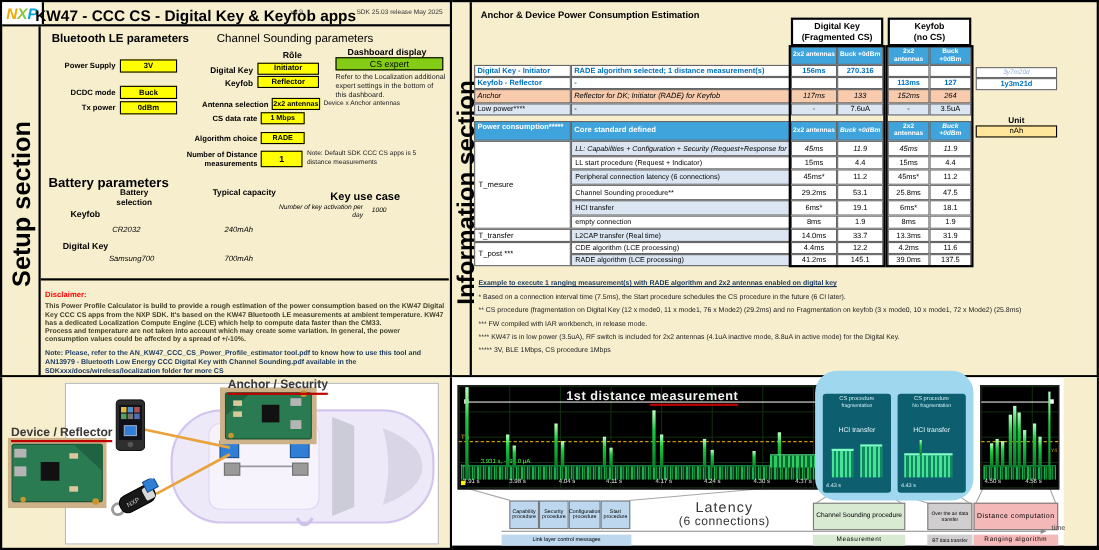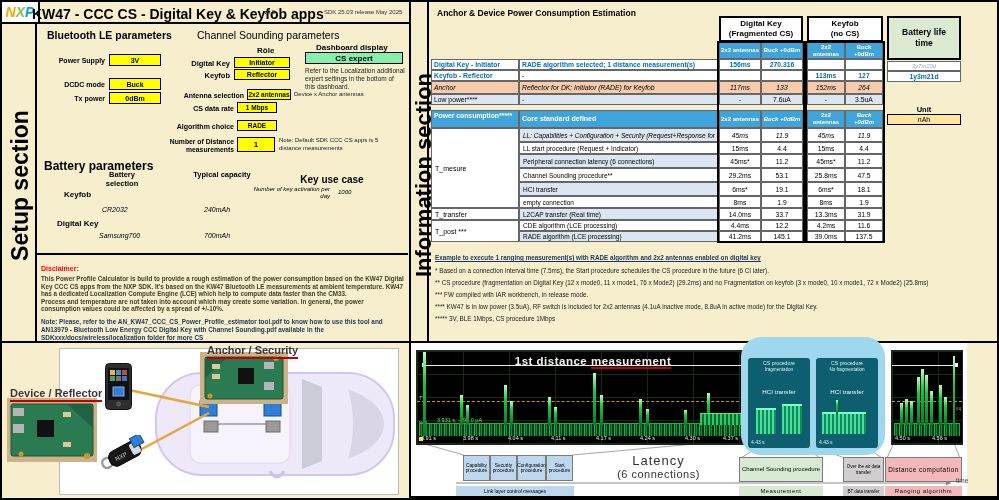--- a/index.html
+++ b/index.html
@@ -58,21 +58,21 @@
     <div class="ybox" style="left:107px;top:90px;width:52px;height:12px;font-size:7px;line-height:11px;">0dBm</div>
 
     <span class="abs" style="left:195px;top:27px;font-weight:normal;font-size:10.5px;">Channel Sounding parameters</span>
     <span class="abs" style="left:255px;top:44px;font-weight:bold;font-size:8px;">Rôle</span>
     <span class="lbl" style="left:168px;top:57px;width:60px;font-size:7.5px;">Digital Key</span>
     <div class="ybox" style="left:232px;top:55px;width:56px;height:11px;font-size:7px;line-height:10px;">Initiator</div>
     <span class="lbl" style="left:168px;top:69px;width:60px;font-size:7.5px;">Keyfob</span>
     <div class="ybox" style="left:232px;top:67px;width:56px;height:11px;font-size:7px;line-height:10px;">Reflector</div>
 
     <span class="abs" style="left:314px;top:41px;font-weight:bold;font-size:8px;">Dashboard display</span>
-    <div class="abs ctr" style="left:303px;top:50px;width:98px;height:12px;background:#86efac;border:1px solid #000;font-weight:bold;font-size:8px;">CS expert</div>
+    <div class="abs ctr" style="left:303px;top:50px;width:98px;height:12px;background:#84cc16;border:1px solid #000;font-weight:normal;font-size:8px;">CS expert</div>
     <div class="abs" style="left:303px;top:65px;width:100px;font-size:6.5px;line-height:8px;color:#222;">Refer to the Localization additional expert settings in the bottom of this dashboard.</div>
 
     <span class="lbl" style="left:160px;top:90px;width:82px;font-size:7px;">Antenna selection</span>
     <div class="ybox" style="left:245px;top:87px;width:44px;height:11px;font-size:6.5px;line-height:10px;">2x2 antennas</div>
     <span class="abs" style="left:292px;top:89px;font-size:6px;color:#222;">Device x Anchor antennas</span>
     <span class="lbl" style="left:160px;top:103px;width:72px;font-size:7px;">CS data rate</span>
     <div class="ybox" style="left:235px;top:100px;width:40px;height:11px;font-size:6.5px;line-height:10px;">1 Mbps</div>
     <span class="lbl" style="left:160px;top:121px;width:72px;font-size:7px;">Algorithm choice</span>
     <div class="ybox" style="left:235px;top:118px;width:40px;height:11px;font-size:6.5px;line-height:10px;">RADE</div>
     <span class="lbl" style="left:150px;top:136px;width:82px;font-size:6.8px;">Number of Distance</span>
@@ -106,24 +106,20 @@
     <div class="abs" style="left:16px;top:0;bottom:0;width:0;border-left:2px solid #000;"></div>
     <span class="abs" style="left:26px;top:6px;font-weight:bold;font-size:8.5px;">Anchor &amp; Device Power Consumption Estimation</span>
 
     <div class="abs ctr" style="left:308px;top:14px;width:84px;height:26px;background:#fff;border:2px solid #000;font-weight:bold;font-size:8px;line-height:10px;flex-direction:column;">
       <span>Digital Key</span>
       <span>(Fragmented CS)</span>
     </div>
     <div class="abs ctr" style="left:396px;top:14px;width:76px;height:26px;background:#fff;border:2px solid #000;font-weight:bold;font-size:8px;line-height:10px;flex-direction:column;">
       <span>Keyfob</span>
       <span>(no CS)</span>
-    </div>
-    <div class="abs ctr" style="left:476px;top:14px;width:74px;height:44px;background:#dcead2;border:2px solid #000;font-weight:bold;font-size:8.5px;line-height:11px;flex-direction:column;">
-      <span>Battery life</span>
-      <span>time</span>
     </div>
 
     <div class="cell ctr bluehdr" style="left:308px;top:40px;width:42px;height:17px;font-size:6px;line-height:7px;">2x2 antennas</div>
     <div class="cell ctr bluehdr" style="left:350px;top:40px;width:42px;height:17px;font-size:6px;line-height:7px;">Buck +0dBm</div>
     <div class="cell ctr bluehdr" style="left:396px;top:40px;width:38px;height:17px;font-size:6px;line-height:7px;">2x2 antennas</div>
     <div class="cell ctr bluehdr" style="left:434px;top:40px;width:38px;height:17px;font-size:6px;line-height:7px;">Buck +0dBm</div>
 
     <div class="cell" style="left:20px;top:57px;width:88px;height:11px;background:#fff;font-size:6.8px;color:#0070c0;font-weight:bold;line-height:10px;padding-left:2px;">Digital Key - Initiator</div>
     <div class="cell" style="left:108px;top:57px;width:200px;height:11px;background:#fff;font-size:6.8px;color:#0070c0;font-weight:bold;line-height:10px;padding-left:2px;">RADE algorithm selected; 1 distance measurement(s)</div>
     <div class="cell ctr blue-bold" style="left:308px;top:57px;width:42px;height:11px;background:#fff;font-size:6.8px;">156ms</div>

